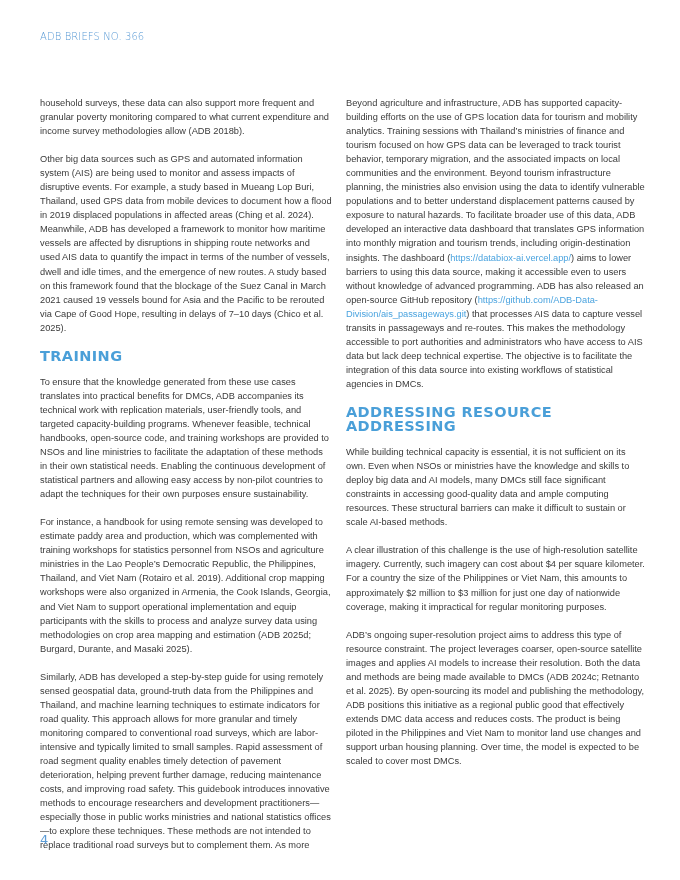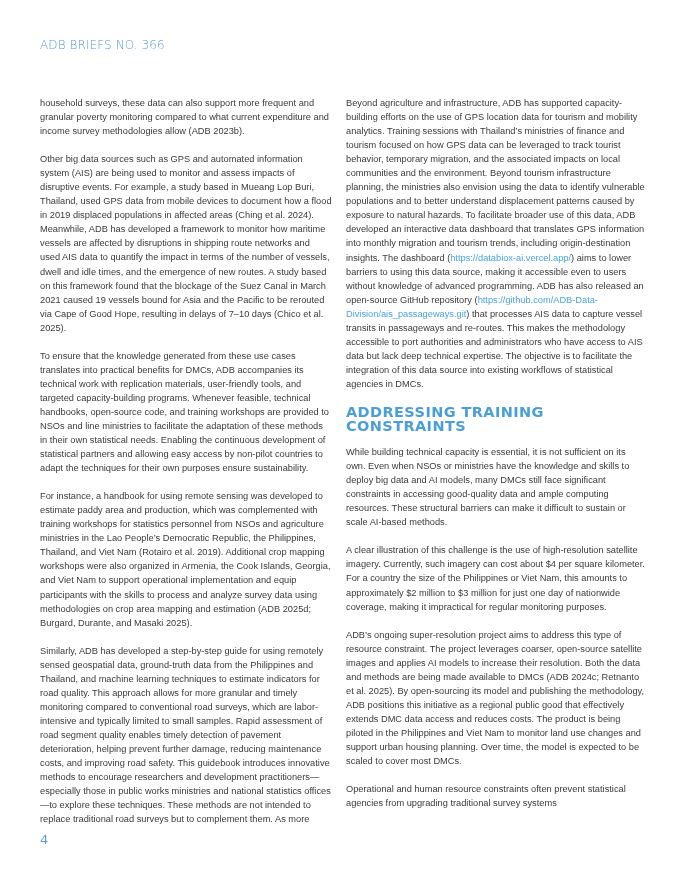--- a/index.html
+++ b/index.html
@@ -2,22 +2,22 @@
 <html><head>
   <meta charset="utf-8">
   <style>
     html, body { margin: 0; padding: 0; background: #ffffff; }
     body {
       width: 680px; height: 880px; position: relative; overflow: hidden;
       font-family: "Liberation Sans", sans-serif;
       color: #3a3a3a;
     }
     .running-head {
-      position: absolute; left: 40px; top: 38px;
-      font-size: 12px; color: #5b9bd5; letter-spacing: 0.1px;
+      position: absolute; left: 40px; top: 31px;
+      font-size: 10px; color: #5b9bd5; letter-spacing: 0.1px;
       font-family: "DejaVu Sans", sans-serif; font-weight: 300;
     }
     .col {
       position: absolute; top: 96px; width: 292px;
       font-size: 9.25px; line-height: 14.05px;
     }
     .col.left { left: 40px; }
     .col.right { left: 346px; width: 300px; }
     .col p { margin: 0 0 14px 0; }
     .col h2 {
@@ -32,29 +32,29 @@
       font-size: 13px; color: #5b9bd5;
       font-family: "DejaVu Sans", sans-serif;
     }
   </style>
 </head>
 <body>
 
 <div class="running-head">ADB BRIEFS NO. 366</div>
 
 <div class="col left">
-  <p>household surveys, these data can also support more frequent and granular poverty monitoring compared to what current expenditure and income survey methodologies allow (ADB 2023b).</p>
+  <p>household surveys, these data can also support more frequent and granular poverty monitoring compared to what current expenditure and income survey methodologies allow (ADB 2018b).</p>
   <p>Other big data sources such as GPS and automated information system (AIS) are being used to monitor and assess impacts of disruptive events. For example, a study based in Mueang Lop Buri, Thailand, used GPS data from mobile devices to document how a flood in 2019 displaced populations in affected areas (Ching et al. 2024). Meanwhile, ADB has developed a framework to monitor how maritime vessels are affected by disruptions in shipping route networks and used AIS data to quantify the impact in terms of the number of vessels, dwell and idle times, and the emergence of new routes. A study based on this framework found that the blockage of the Suez Canal in March 2021 caused 19 vessels bound for Asia and the Pacific to be rerouted via Cape of Good Hope, resulting in delays of 7–10 days (Chico et al. 2025).</p>
+  <h2>TRAINING</h2>
   <p>To ensure that the knowledge generated from these use cases translates into practical benefits for DMCs, ADB accompanies its technical work with replication materials, user-friendly tools, and targeted capacity-building programs. Whenever feasible, technical handbooks, open-source code, and training workshops are provided to NSOs and line ministries to facilitate the adaptation of these methods in their own statistical needs. Enabling the continuous development of statistical partners and allowing easy access by non-pilot countries to adapt the techniques for their own purposes ensure sustainability.</p>
   <p>For instance, a handbook for using remote sensing was developed to estimate paddy area and production, which was complemented with training workshops for statistics personnel from NSOs and agriculture ministries in the Lao People’s Democratic Republic, the Philippines, Thailand, and Viet Nam (Rotairo et al. 2019). Additional crop mapping workshops were also organized in Armenia, the Cook Islands, Georgia, and Viet Nam to support operational implementation and equip participants with the skills to process and analyze survey data using methodologies on crop area mapping and estimation (ADB 2025d; Burgard, Durante, and Masaki 2025).</p>
   <p>Similarly, ADB has developed a step-by-step guide for using remotely sensed geospatial data, ground-truth data from the Philippines and Thailand, and machine learning techniques to estimate indicators for road quality. This approach allows for more granular and timely monitoring compared to conventional road surveys, which are labor-intensive and typically limited to small samples. Rapid assessment of road segment quality enables timely detection of pavement deterioration, helping prevent further damage, reducing maintenance costs, and improving road safety. This guidebook introduces innovative methods to encourage researchers and development practitioners—especially those in public works ministries and national statistics offices—to explore these techniques. These methods are not intended to replace traditional road surveys but to complement them. As more</p>
 </div>
 
 <div class="col right">
   <p><span>Beyond agriculture and infrastructure, ADB has supported capacity-building efforts on the use of GPS location data for tourism and mobility analytics. Training sessions with Thailand’s ministries of finance and tourism focused on how GPS data can be leveraged to track tourist behavior, temporary migration, and the associated impacts on local communities and the environment. Beyond tourism infrastructure planning, the ministries also envision using the data to identify vulnerable populations and to better understand displacement patterns caused by exposure to natural hazards. To facilitate broader use of this data, ADB developed an interactive data dashboard that translates GPS information into monthly migration and tourism trends, including origin-destination insights. The dashboard (</span><span class="link">https://databiox-ai.vercel.app/</span><span>) aims to lower barriers to using this data source, making it accessible even to users without knowledge of advanced programming. ADB has also released an open-source GitHub repository (</span><span class="link">https://github.com/ADB-Data-Division/ais_passageways.git</span><span>) that processes AIS data to capture vessel transits in passageways and re-routes. This makes the methodology accessible to port authorities and administrators who have access to AIS data but lack deep technical expertise. The objective is to facilitate the integration of this data source into existing workflows of statistical agencies in DMCs.</span></p>
-  <h2>ADDRESSING TRAINING CONSTRAINTS</h2>
+  <h2>ADDRESSING RESOURCE ADDRESSING</h2>
   <p>While building technical capacity is essential, it is not sufficient on its own. Even when NSOs or ministries have the knowledge and skills to deploy big data and AI models, many DMCs still face significant constraints in accessing good-quality data and ample computing resources. These structural barriers can make it difficult to sustain or scale AI-based methods.</p>
   <p>A clear illustration of this challenge is the use of high-resolution satellite imagery. Currently, such imagery can cost about $4 per square kilometer. For a country the size of the Philippines or Viet Nam, this amounts to approximately $2 million to $3 million for just one day of nationwide coverage, making it impractical for regular monitoring purposes.</p>
   <p>ADB’s ongoing super-resolution project aims to address this type of resource constraint. The project leverages coarser, open-source satellite images and applies AI models to increase their resolution. Both the data and methods are being made available to DMCs (ADB 2024c; Retnanto et al. 2025). By open-sourcing its model and publishing the methodology, ADB positions this initiative as a regional public good that effectively extends DMC data access and reduces costs. The product is being piloted in the Philippines and Viet Nam to monitor land use changes and support urban housing planning. Over time, the model is expected to be scaled to cover most DMCs.</p>
-  <p>Operational and human resource constraints often prevent statistical agencies from upgrading traditional survey systems</p>
 </div>
 
 <div class="page-number">4</div>
 
 </body></html>

